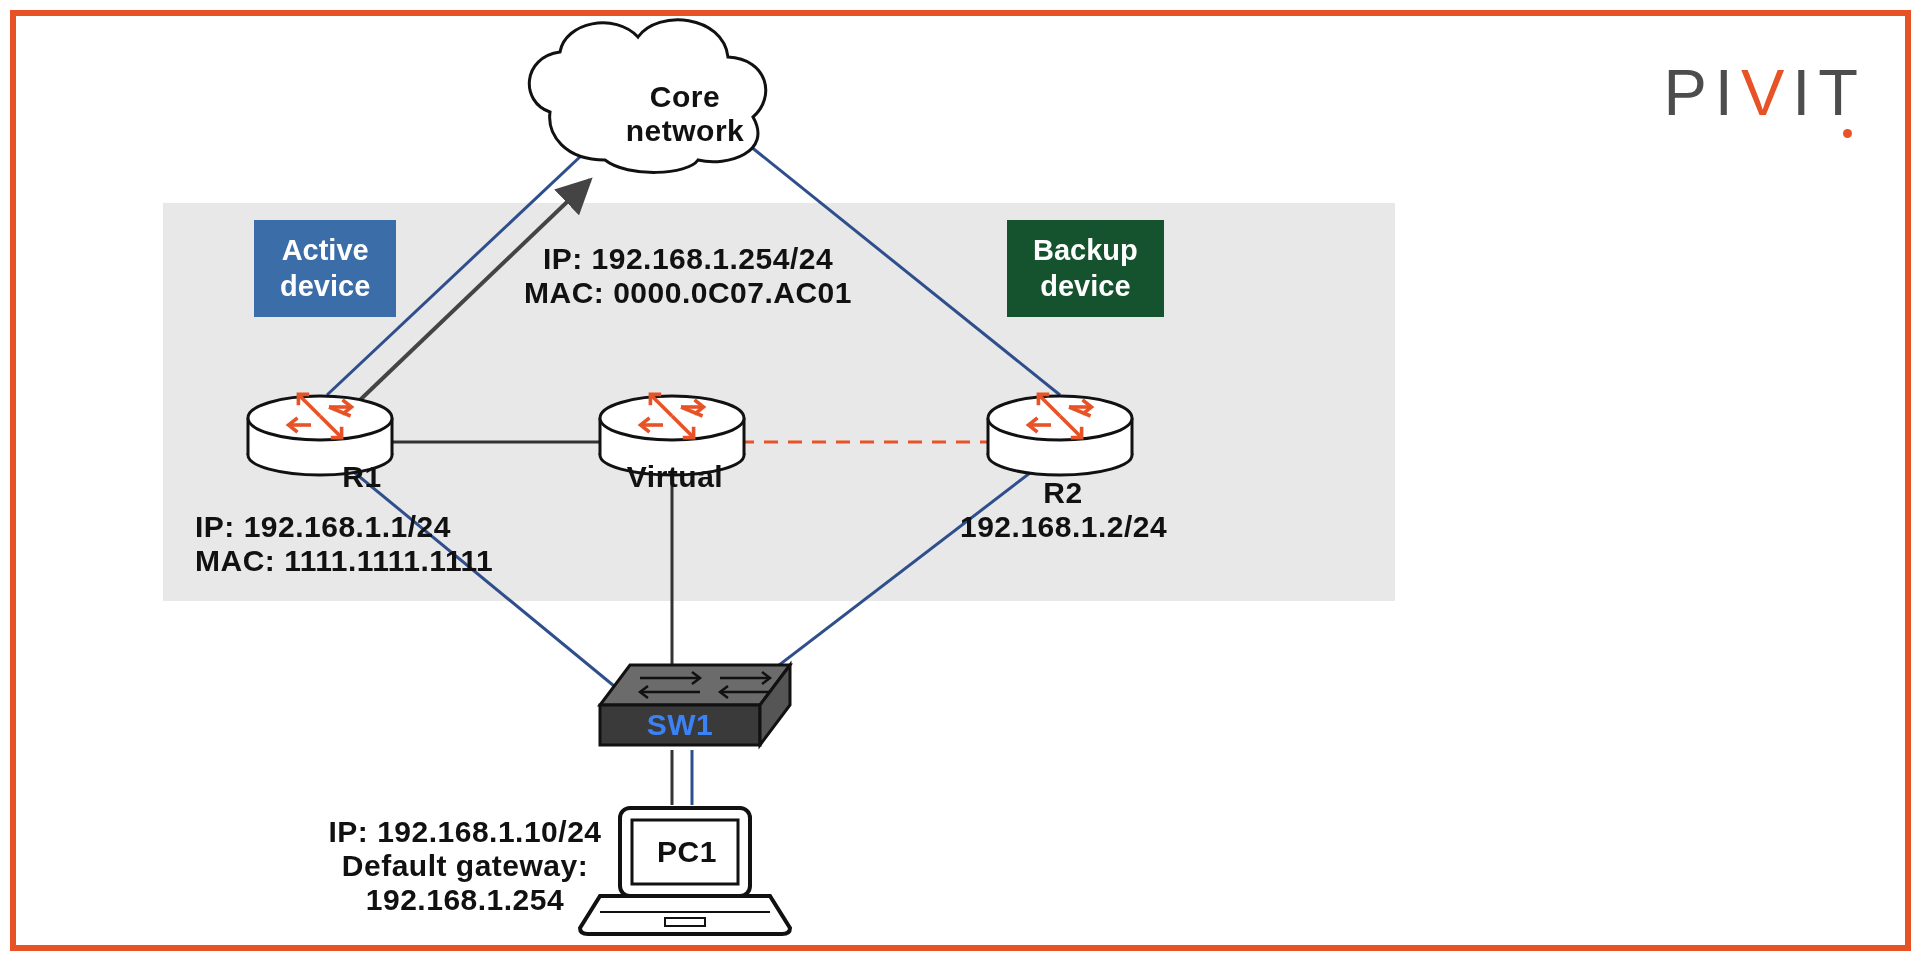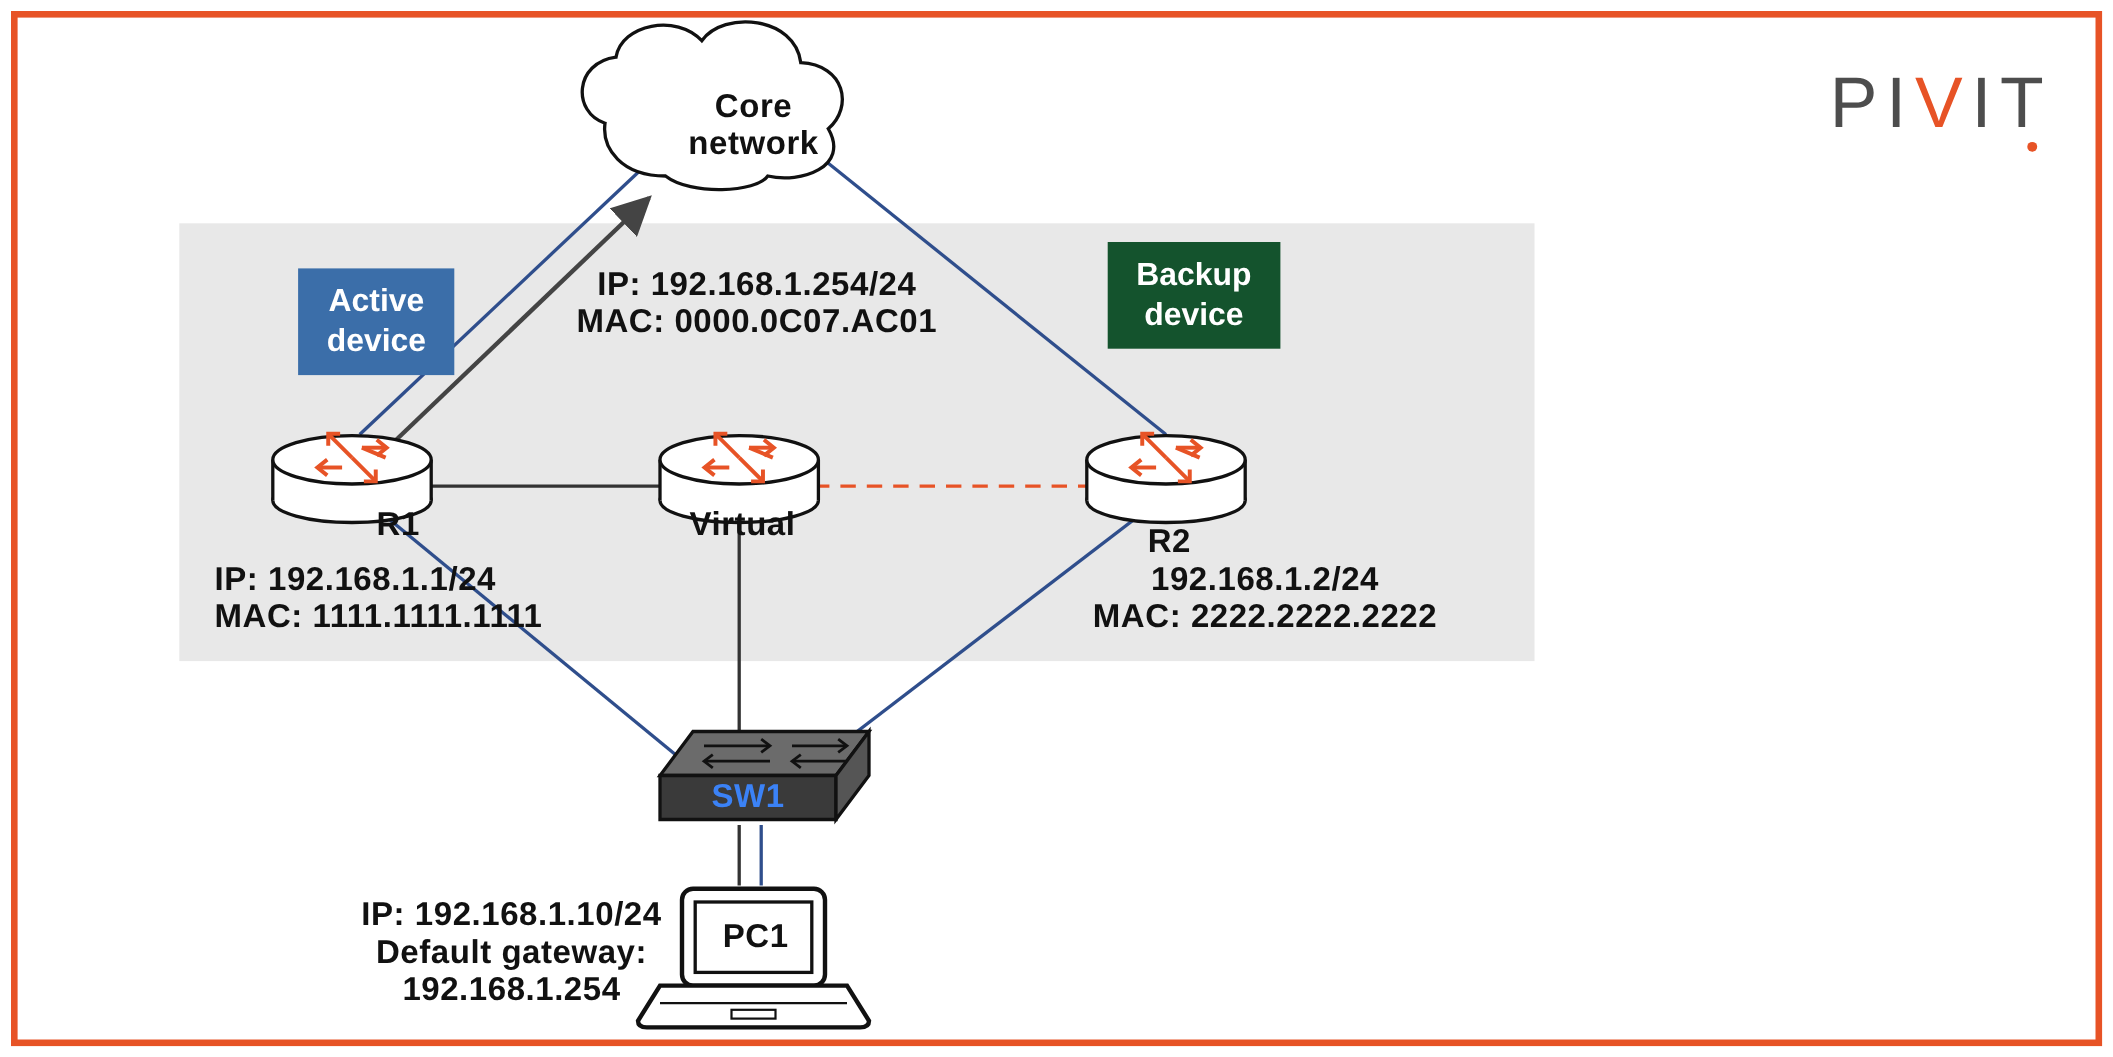--- a/index.html
+++ b/index.html
@@ -50,25 +50,24 @@
   }
   .tag {
     position: absolute;
     padding: 12px 26px;
     font-size: 29px;
     font-weight: 600;
     text-align: center;
     line-height: 1.25;
   }
   .tag.active {
-    left: 271px;
+    left: 254px;
     top: 220px;
     background: #3b6ea9;
     color: #fff;
-    margin-top: 24px;
   }
   .tag.backup {
     left: 1007px;
     top: 220px;
     background: #14532d;
     color: #fff;
   }
   .big {
     font-size: 30px;
     font-weight: 700;
@@ -227,23 +226,22 @@
 
 <div class="block big" style="left:308px; top:460px; width:50px;margin-left:29px;">R1</div>
 <div class="block big" style="left:625px; top:460px; width:100px;">Virtual</div>
 <div class="block big" style="left:1038px; top:476px; width:50px;">R2</div>
 
 <div class="block big" style="left:195px; top:510px; width:310px; text-align:left;">
   <span>IP: 192.168.1.1/24</span><br>
   <span>MAC: 1111.1111.1111</span>
 </div>
 
-<div class="block big" style="left:960px; top:510px; width:380px; text-align:center;">
+<div class="block big" style="left:960px; top:510px; width:380px; text-align:left;">
   <span>192.168.1.2/24</span><br>
-  <span>MAC: 2222.2222.2222</span>
 </div>
 
 <div class="block big" style="left:640px; top:708px; width:80px; color:#3b82f6; font-size:30px;">SW1</div>
 
 <div class="block big" style="left:637px; top:835px; width:100px; font-size:30px;">PC1</div>
 
 <div class="block big" style="left:320px; top:815px; width:290px; text-align:center;">
   <span>IP: 192.168.1.10/24</span><br>
   <span>Default gateway:</span><br>
   <span>192.168.1.254</span>

